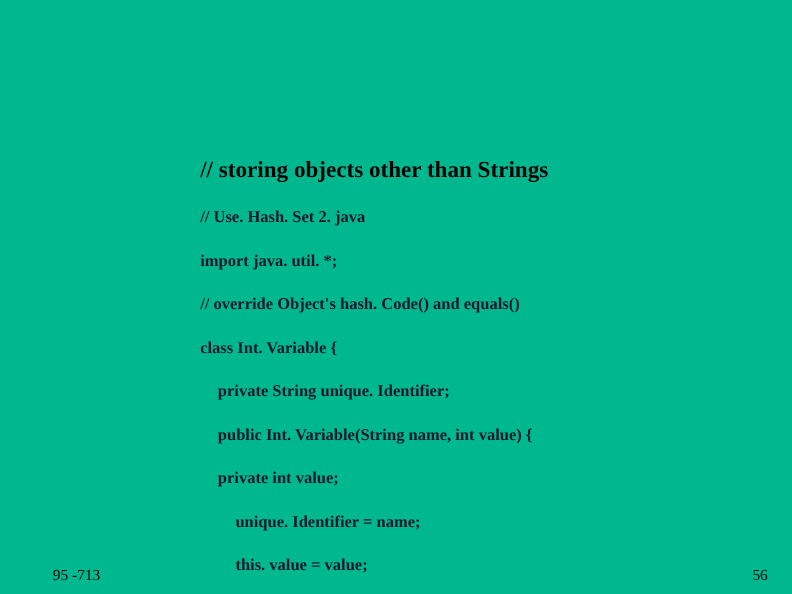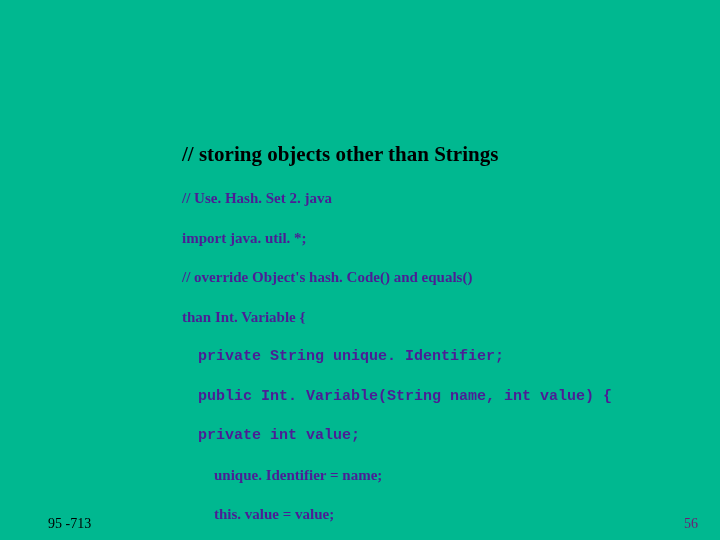--- a/index.html
+++ b/index.html
@@ -19,52 +19,52 @@
   }
   .title {
     font-size: 21px;
     font-weight: bold;
     color: #000;
     margin-bottom: 22px;
   }
   .line {
     font-size: 15px;
     font-weight: bold;
-    color: #4c1d95;
+    color: #0f172a;
     margin-bottom: 20px;
     line-height: 1.3;
   }
-  .indent1 { padding-left: 16px; font-family: Liberation Mono, monospace; }
+  .indent1 { padding-left: 16px; }
   .indent2 { padding-left: 32px; }
   .footer-center {
     position: absolute;
     bottom: 24px;
     left: 0;
     width: 720px;
     text-align: left;
     font-size: 14px;
     color: #000;
   }
   .footer-right {
     position: absolute;
     bottom: 24px;
     right: 38px;
     font-size: 14px;
-    color: #701a75;
+    color: #000000;
   }
 </style>
 </head>
 <body>
 
 <div class="content">
   <div class="title">// storing objects other than Strings</div>
   <div class="line">//  Use. Hash. Set 2. java</div>
   <div class="line">import java. util. *;</div>
   <div class="line">// override Object's hash. Code() and equals()</div>
-  <div class="line">than Int. Variable {</div>
+  <div class="line">class Int. Variable {</div>
   <div class="line indent1">private String unique. Identifier;</div>
   <div class="line indent1">public Int. Variable(String name, int value) {</div>
   <div class="line indent1">private int value;</div>
   <div class="line indent2">unique. Identifier = name;</div>
   <div class="line indent2">this. value = value;</div>
   <div class="line indent1">}</div>
 </div>
 
 <div class="footer-center">95 -713</div>
 <div class="footer-right">56</div>

